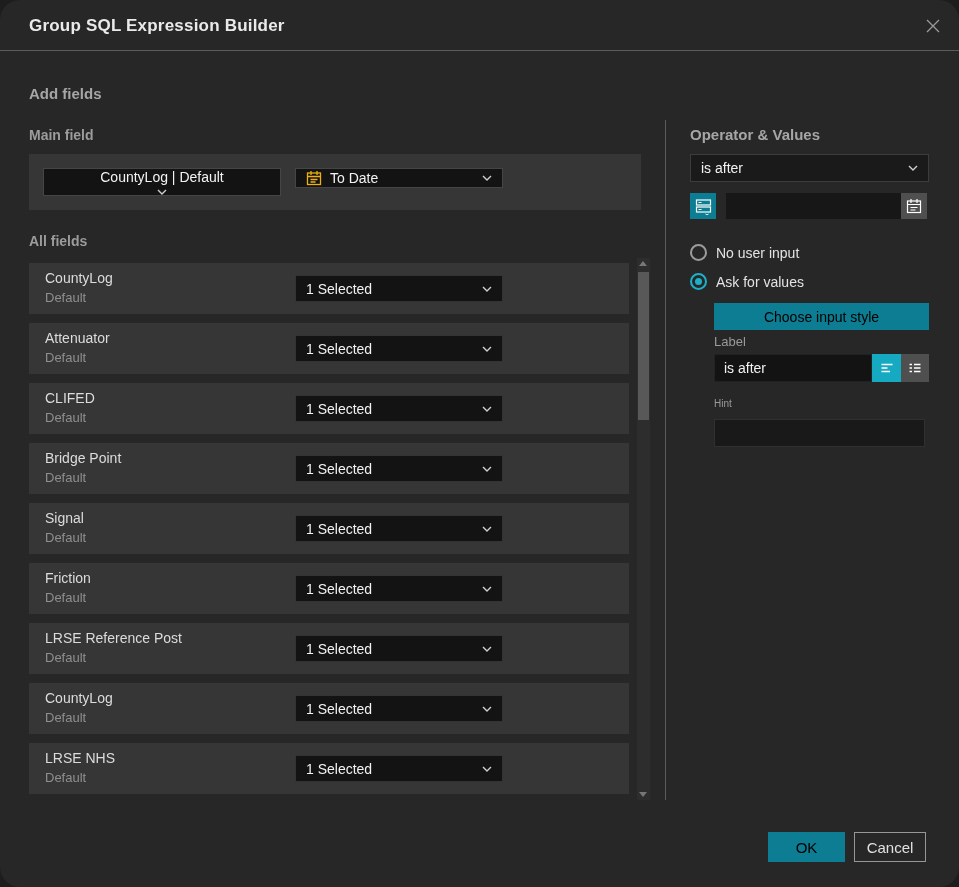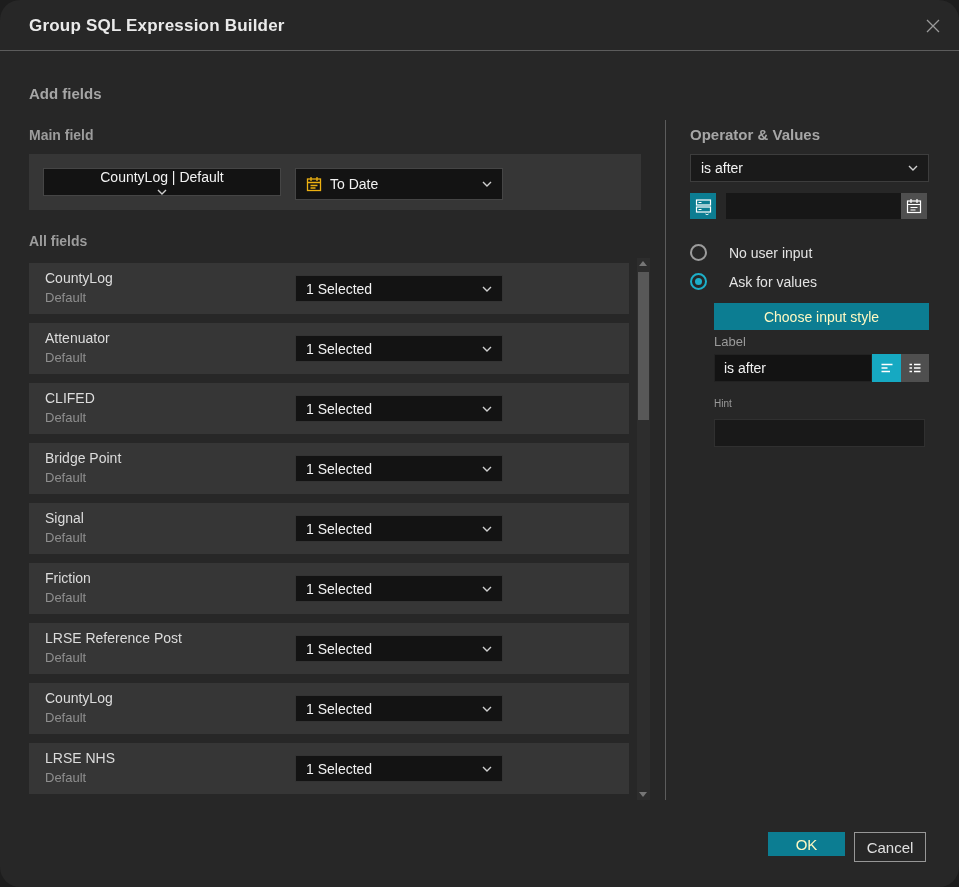--- a/index.html
+++ b/index.html
@@ -44,21 +44,21 @@
   .select .sel-left { display: flex; align-items: center; gap: 8px; overflow: hidden; white-space: nowrap; }
   .txtinput {
     background: #191919; border: 1px solid #303030; color: #f2f2f2;
     font-size: 14px; padding: 0 9px; font-family: "Liberation Sans", sans-serif;
     outline: none;
   }
 
   
   .main-panel { position: absolute; left: 29px; top: 154px; width: 612px; height: 56px; background: #363636; }
   .main-panel .field-select { position: absolute; left: 14px; top: 14px; width: 238px; height: 28px; flex-direction: column; }
-  .main-panel .date-select  { position: absolute; left: 266px; top: 14px; width: 208px; height: 32px; }
+  .main-panel .date-select  { position: absolute; left: 266px; top: 14px; width: 208px; height: 20px; }
 
   
   .field-row {
     position: absolute; left: 29px; width: 600px; height: 51px;
     background: #363636; padding: 7px 0 17px 16px;
   }
   .row-name { font-size: 14px; color: #dcdcdc; }
   .row-sub  { font-size: 13px; color: #8f8f8f; margin-top: 4px; }
   .row-select { position: absolute; left: 266px; top: 12px; width: 208px; height: 27px; border-color: #333; }
 
@@ -80,48 +80,48 @@
   
   .op-select { position: absolute; left: 690px; top: 154px; width: 239px; height: 28px; background: #1a1a1a; border-color: #3d3d3d; }
   .sq-btn {
     position: absolute; width: 26px; height: 26px;
     display: flex; align-items: center; justify-content: center; cursor: pointer;
   }
   .stack-btn { left: 690px; top: 193px; background: #0c7d92; }
   .value-input { position: absolute; left: 726px; top: 193px; width: 175px; height: 26px; border: none; background: #171717; }
   .cal-btn   { left: 901px; top: 193px; background: #4f4f4f; }
 
-  .radio-row { position: absolute; left: 690px; display: flex; align-items: center; gap: 22px; cursor: pointer; }
+  .radio-row { position: absolute; left: 690px; display: flex; align-items: center; gap: 9px; cursor: pointer; }
   .radio-1 { top: 244px; } .radio-2 { top: 273px; }
   .radio-circle { width: 17px; height: 17px; border-radius: 50%; border: 2px solid #9c9c9c; position: relative; flex: 0 0 auto; }
   .radio-circle.checked { border-color: #1db0c9; }
   .radio-circle.checked::after {
     content: ""; position: absolute; left: 3px; top: 3px; width: 7px; height: 7px;
     border-radius: 50%; background: #1db0c9;
   }
   .radio-label { font-size: 14px; color: #e3e3e3; }
 
   .choose-btn {
     position: absolute; left: 714px; top: 303px; width: 215px; height: 27px;
-    background: #0c7d92; color: #fef9c3; font-size: 14px;
+    background: #0c7d92; color: #000000; font-size: 14px;
     display: flex; align-items: center; justify-content: center; cursor: pointer;
   }
 
   .h-label { position: absolute; left: 714px; top: 334px; font-size: 13px; color: #9a9a9a; }
   .label-input { position: absolute; left: 714px; top: 354px; width: 158px; height: 28px; background: #131313; border: 1px solid #222; }
   .align-btn { left: 872px; top: 354px; width: 29px; height: 28px; background: #16a9c2; }
   .list-btn  { left: 901px; top: 354px; width: 28px; height: 28px; background: #4f4f4f; }
 
   .h-hint { position: absolute; left: 714px; top: 398px; font-size: 10px; color: #9a9a9a; }
   .hint-input { position: absolute; left: 714px; top: 419px; width: 211px; height: 28px; }
 
   
   .ok-btn {
-    position: absolute; left: 768px; top: 832px; width: 77px; height: 24px;
-    background: #0c7d92; border: 1px solid #0c7d92; color: #fef9c3; font-size: 15px;
+    position: absolute; left: 768px; top: 832px; width: 77px; height: 30px;
+    background: #0c7d92; border: 1px solid #0c7d92; color: #000000; font-size: 15px;
     display: flex; align-items: center; justify-content: center; cursor: pointer;
   }
   .cancel-btn {
     position: absolute; left: 854px; top: 832px; width: 72px; height: 30px;
     background: transparent; border: 1px solid #979797; color: #e0e0e0; font-size: 15px;
     display: flex; align-items: center; justify-content: center; cursor: pointer;
   }
 
   .icon { display: inline-flex; align-items: center; justify-content: center; }
 </style>

